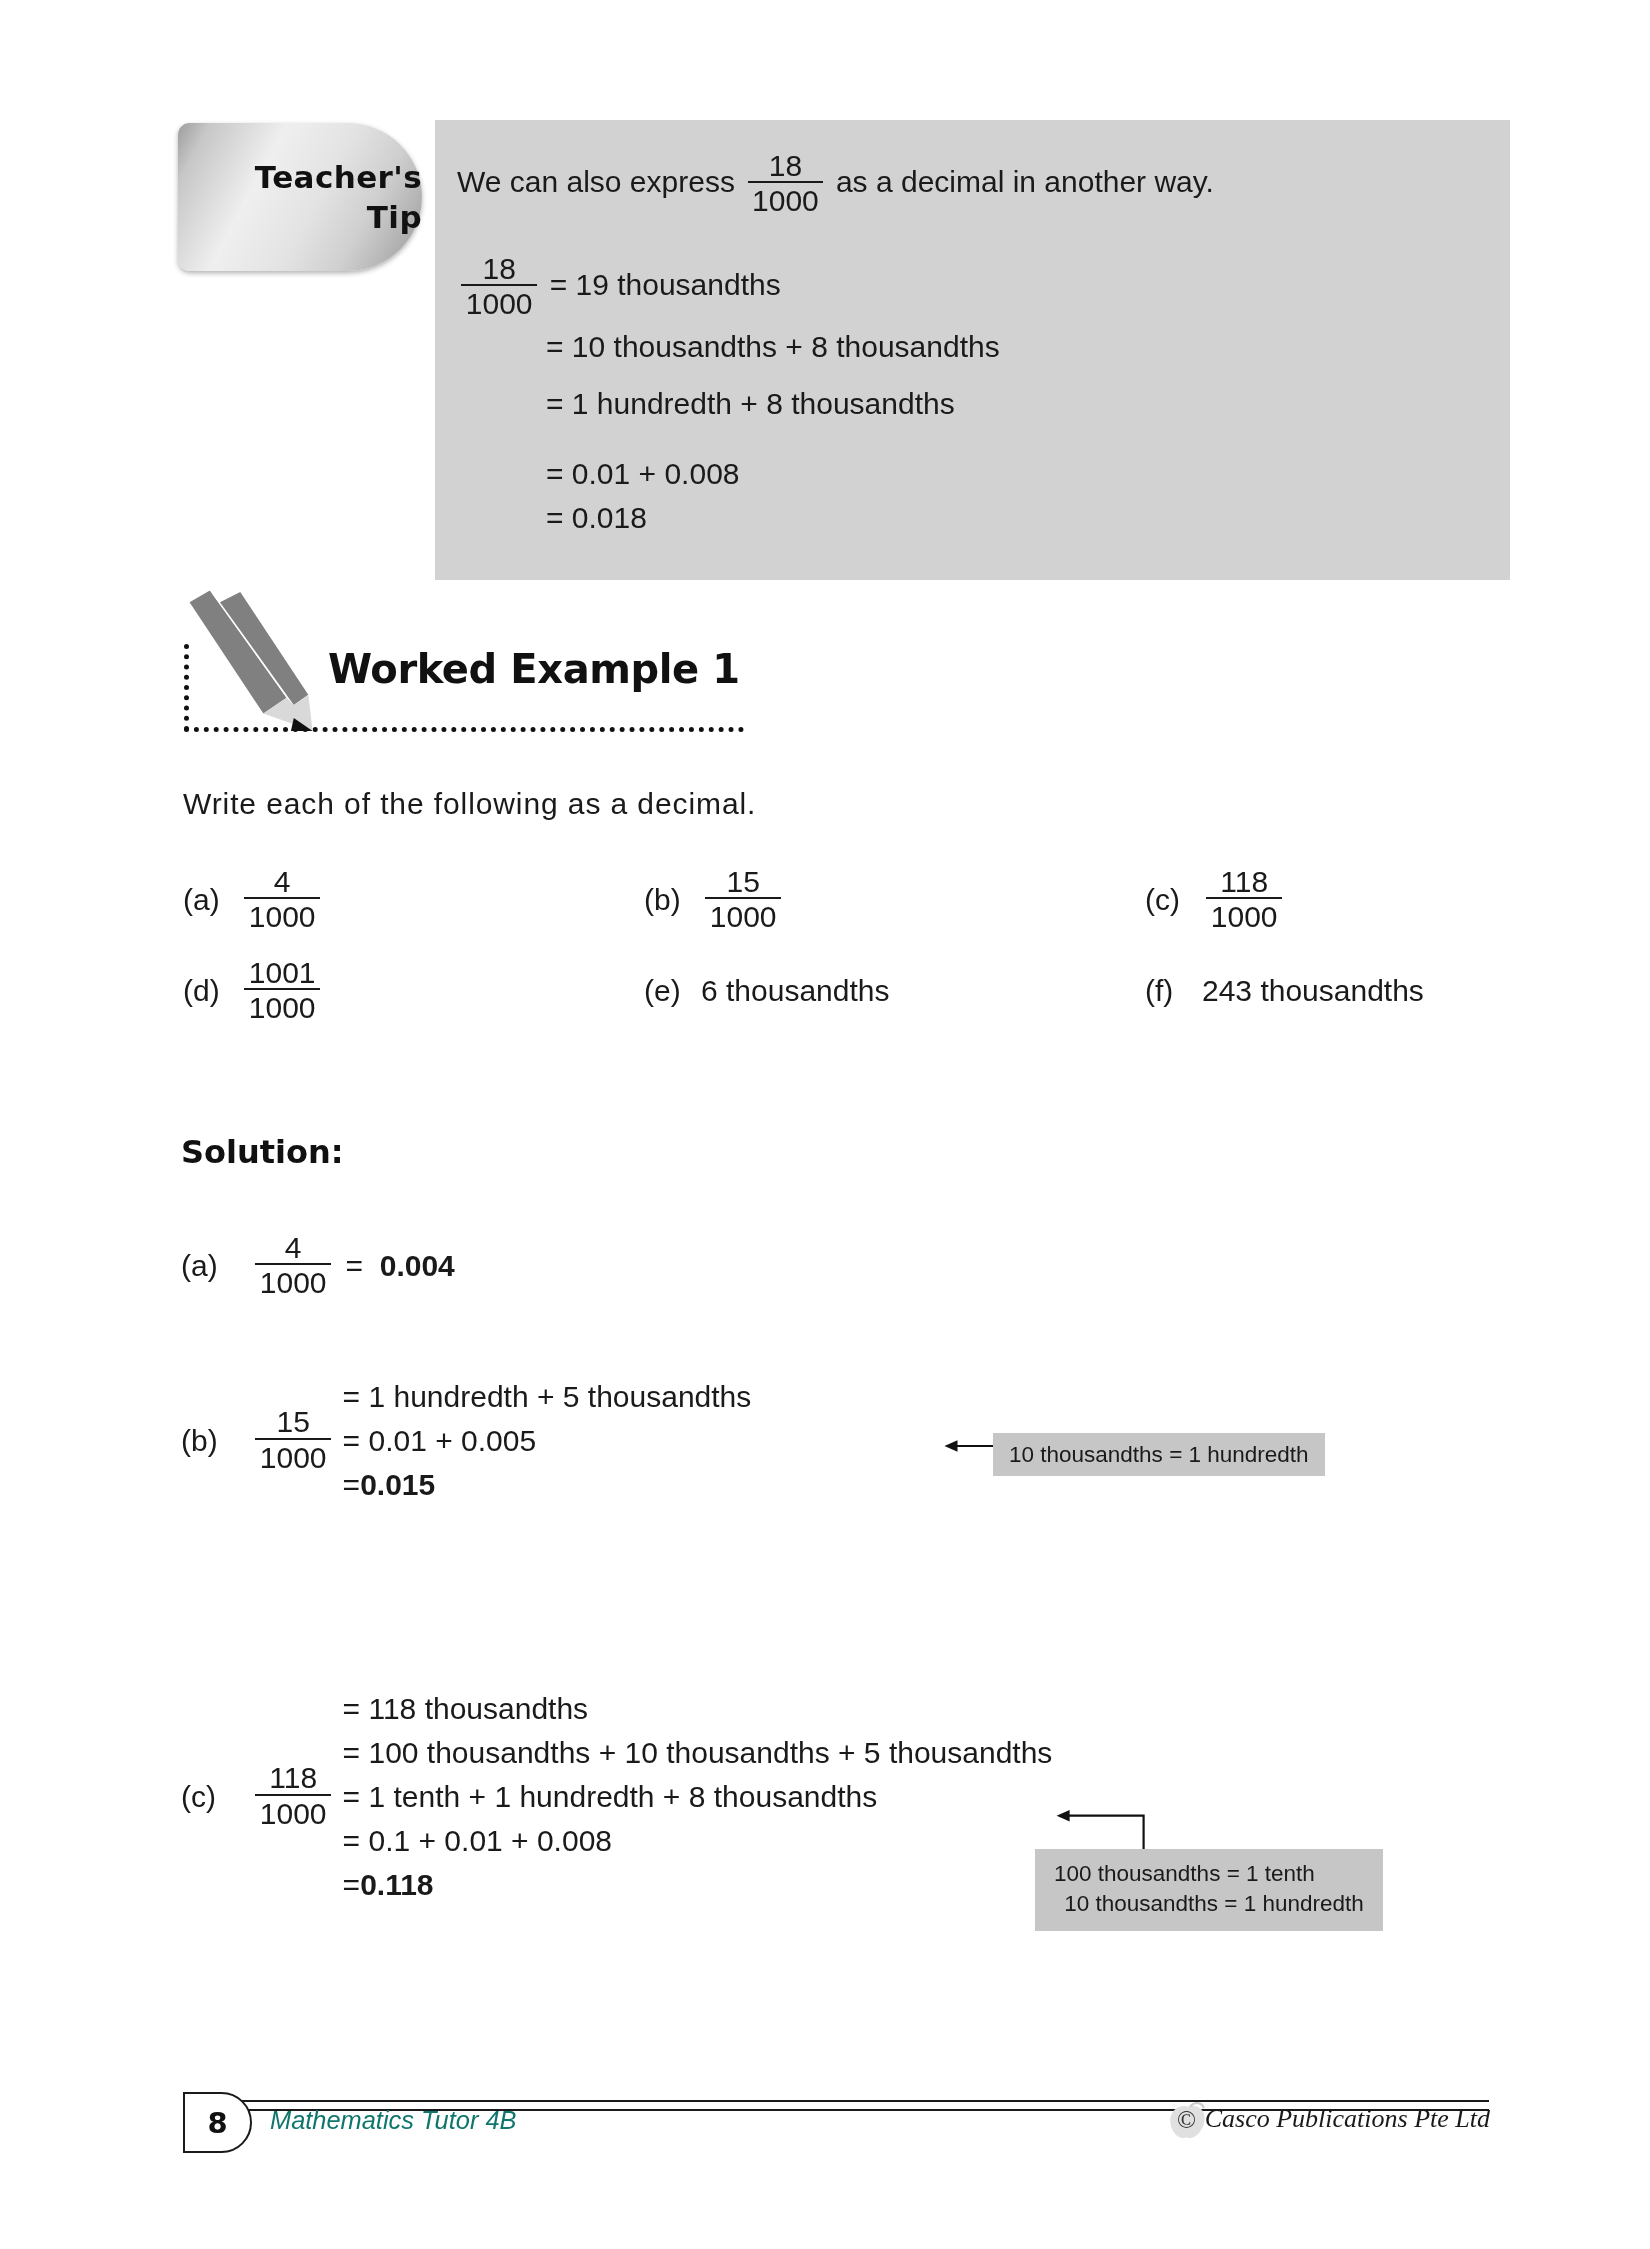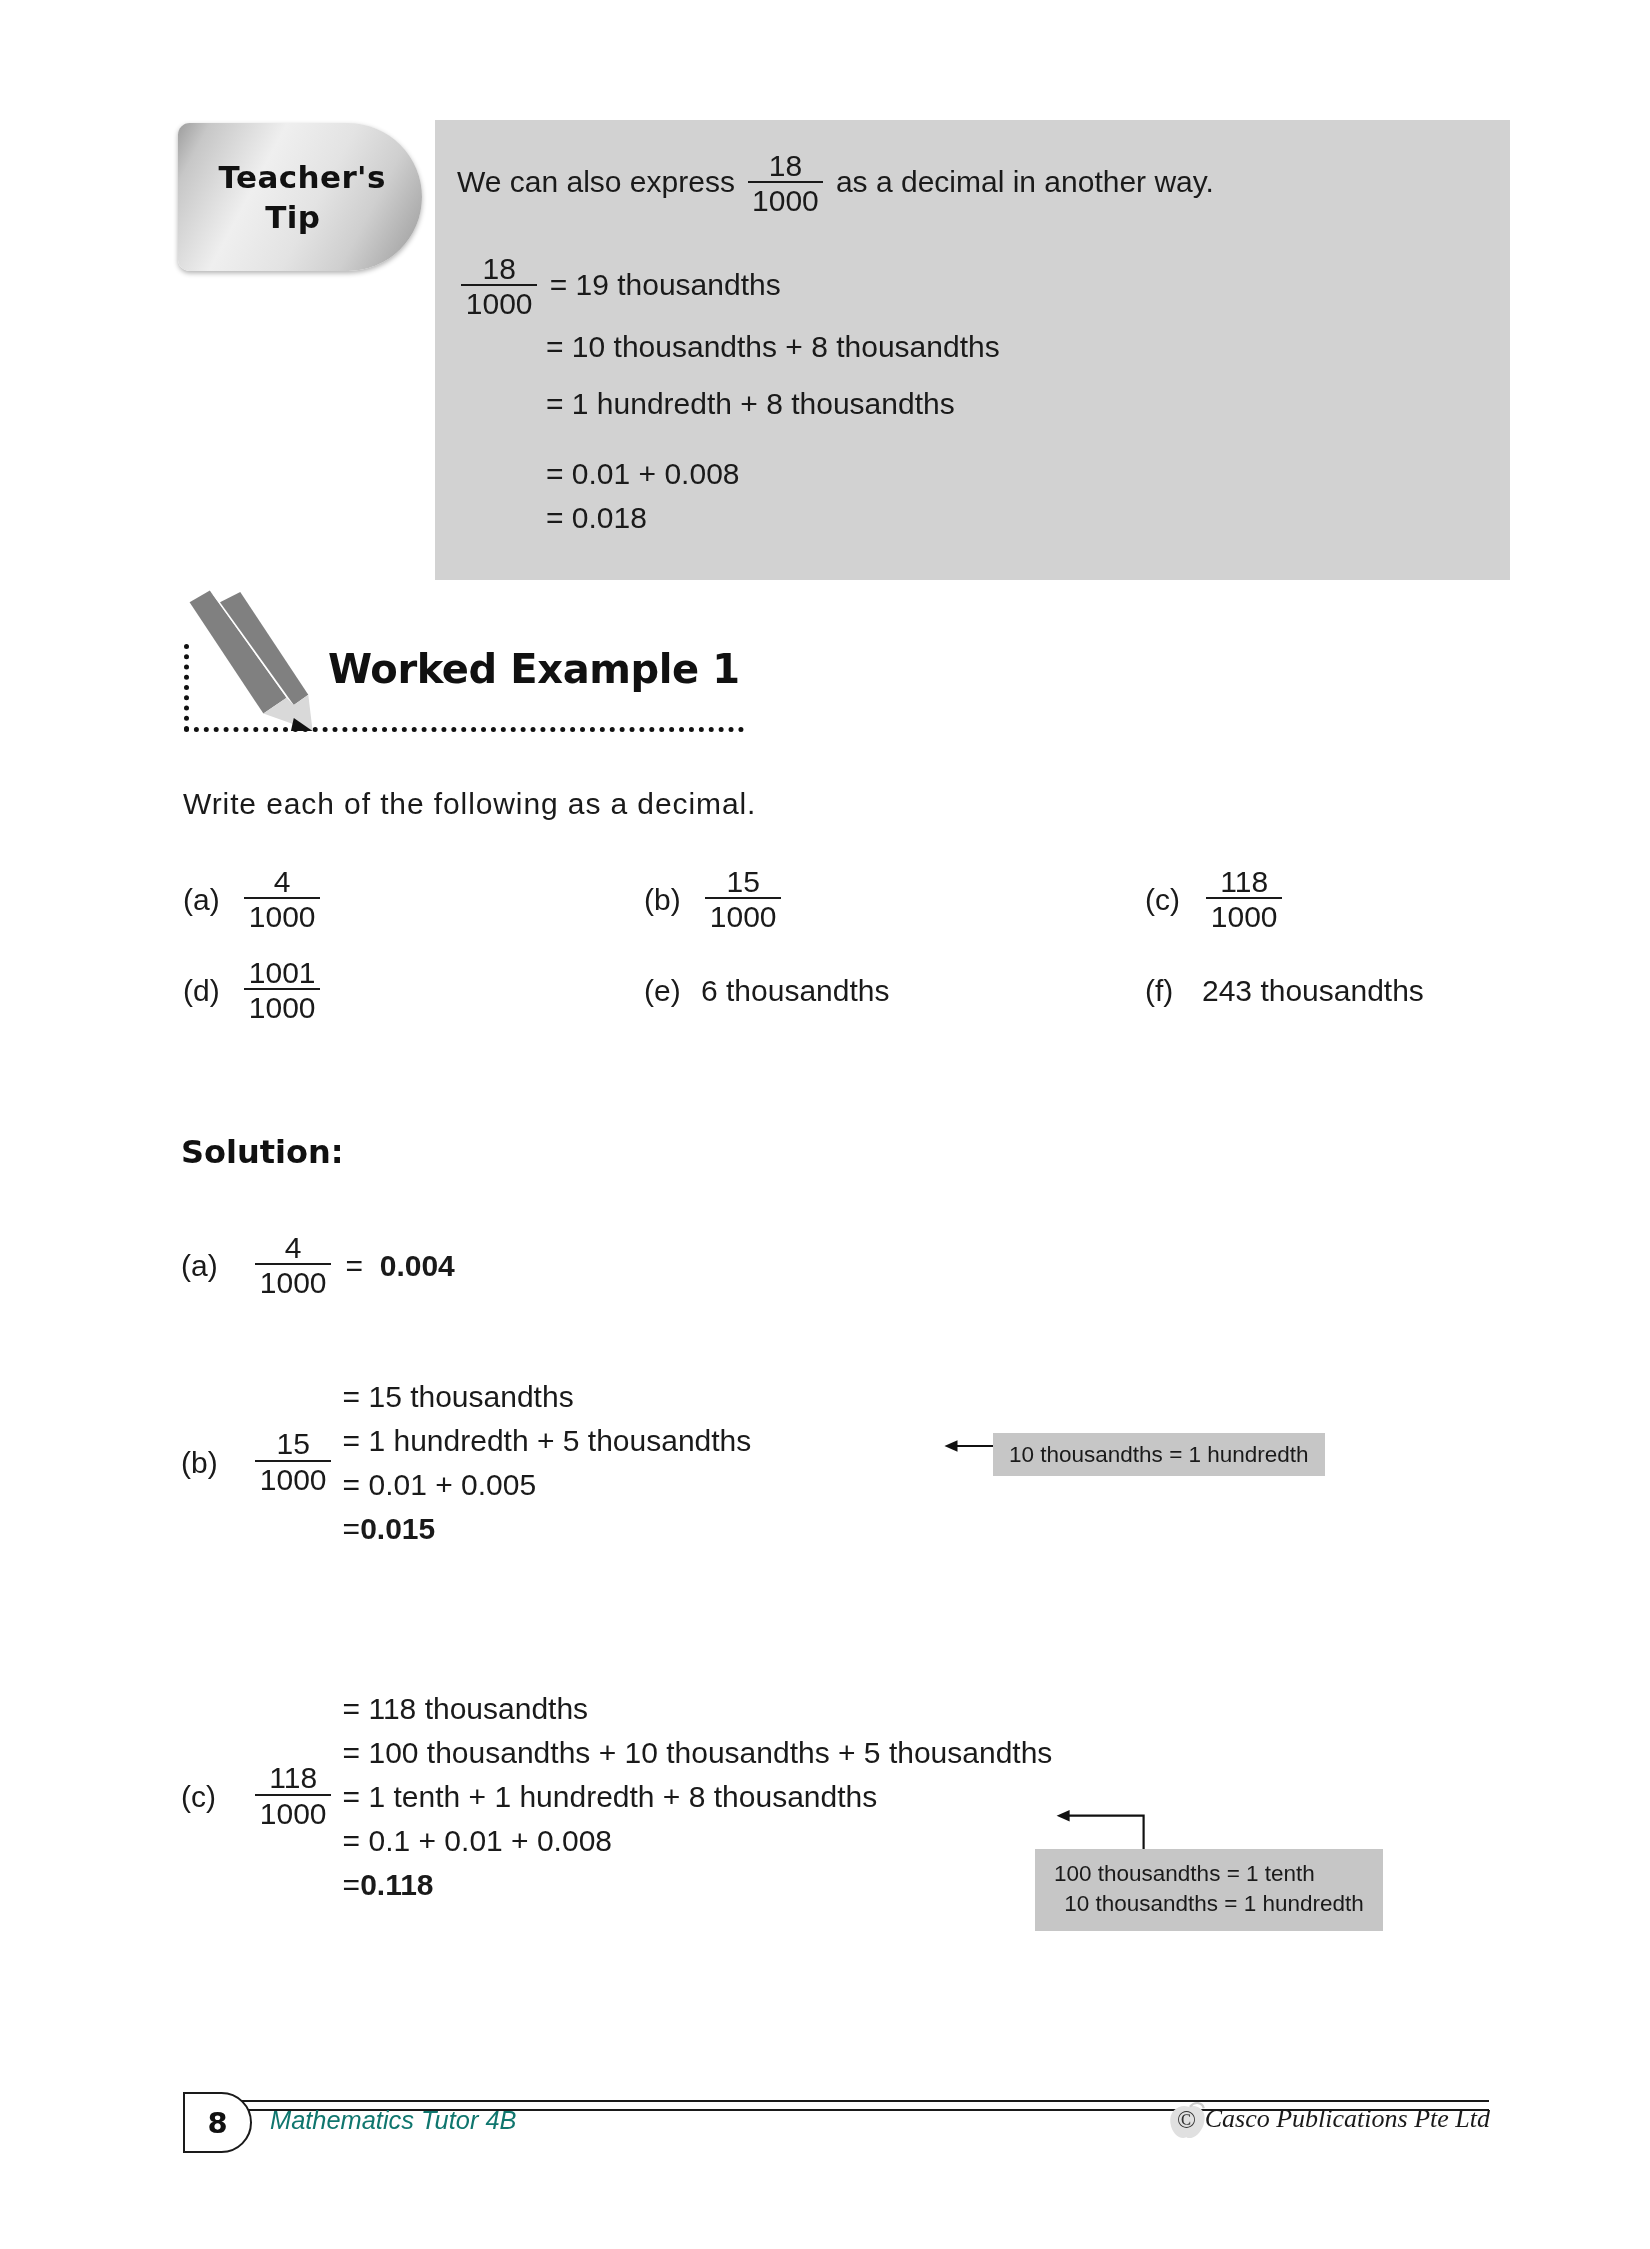--- a/index.html
+++ b/index.html
@@ -57,21 +57,21 @@
     flex-direction: column;
     justify-content: center;
     z-index: 3;
   }
   #tip-badge .tl1, #tip-badge .tl2 {
     font-family: "DejaVu Sans", sans-serif;
     font-weight: bold;
     font-size: 31px;
     color: #111;
     letter-spacing: 0.4px;
-    text-align: center;
+    text-align: right;
   }
   #tip-badge .tl1 { margin: 0 0 4.4px 4.4px; }
   #tip-badge .tl2 { margin: 0 0 0 -14.5px; }
 
   .tip-line {
     position: absolute;
     font-size: 30px;
     white-space: nowrap;
   }
   #tip-intro { left: 457px; top: 151px; }
@@ -351,21 +351,20 @@
 </div>
 
 <div class="sol-block" id="sol-b">
   <div class="sol-row">
     <span class="sol-lab">(b)</span>
     <span class="frac">
       <span class="num">15</span>
       <span class="den">1000</span>
     </span>
     <span class="sol-lines" style="margin-left:7.3px">
-      <span class="ln">=  15 thousandths</span>
       <span class="ln">=  1 hundredth  +  5 thousandths</span>
       <span class="ln">=  0.01  +  0.005</span>
       <span class="ln">
         <span>=  </span>
         <span class="bold-ans">0.015</span>
       </span>
     </span>
   </div>
 </div>
 

